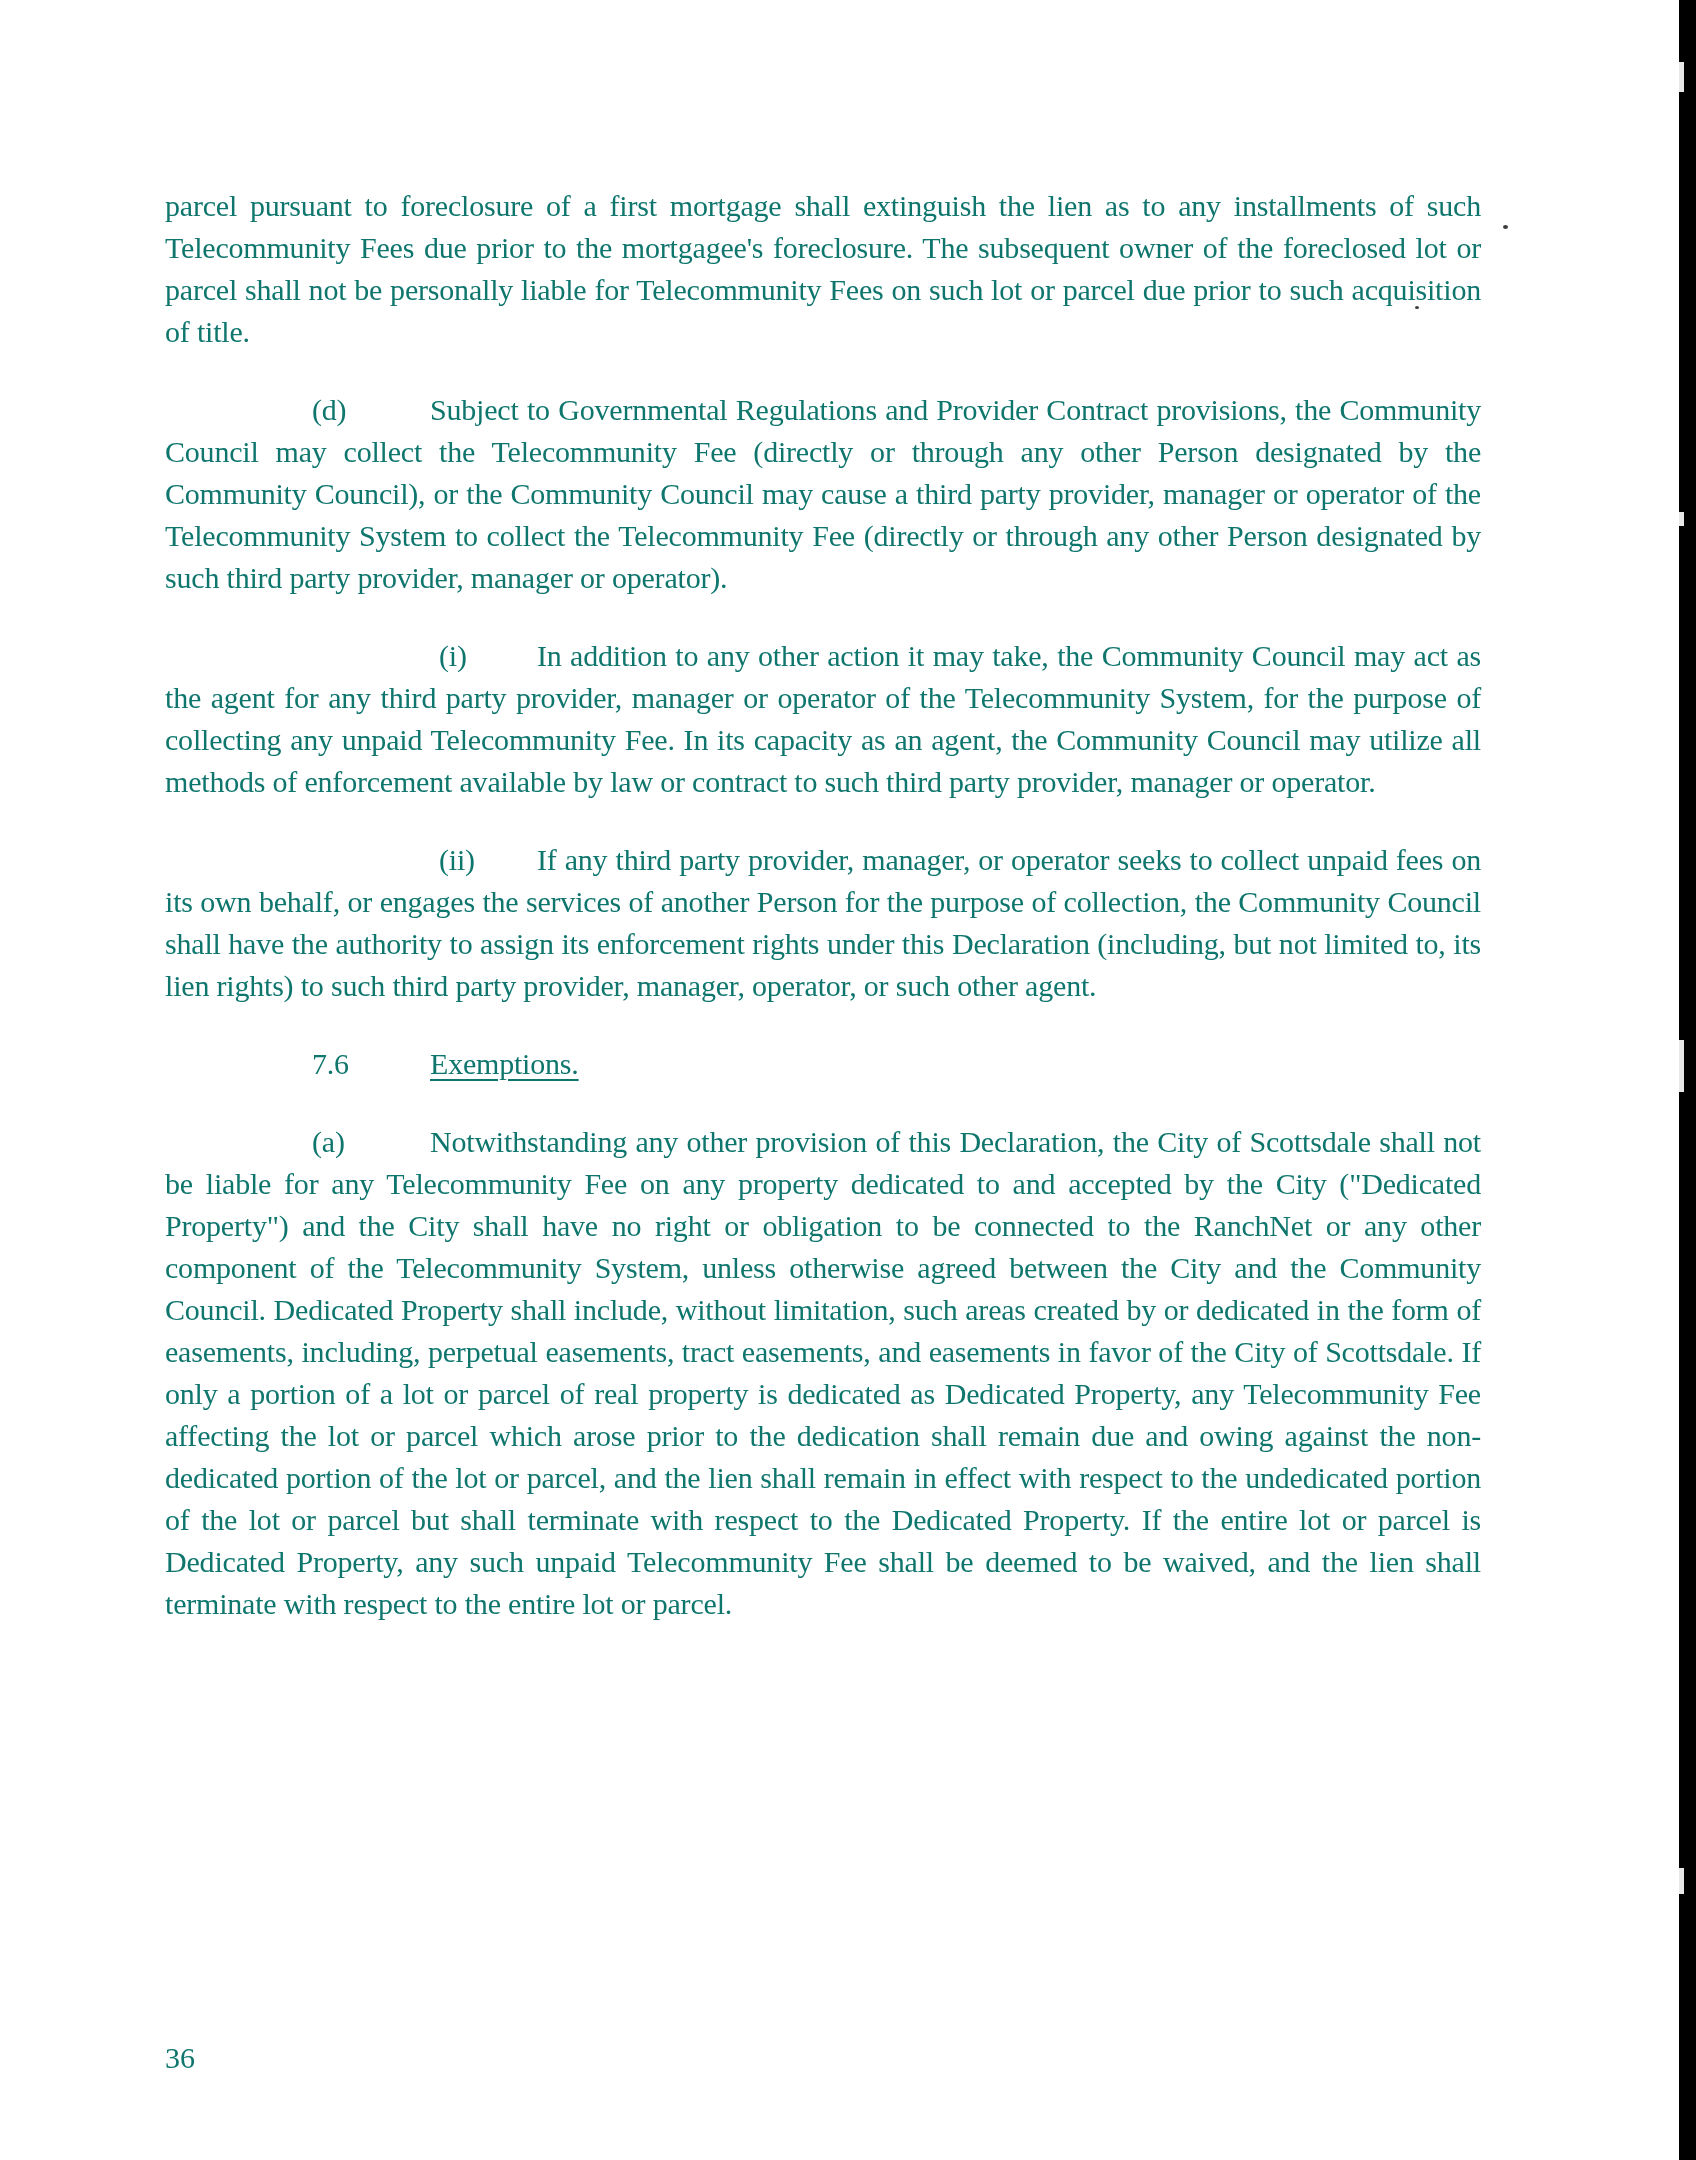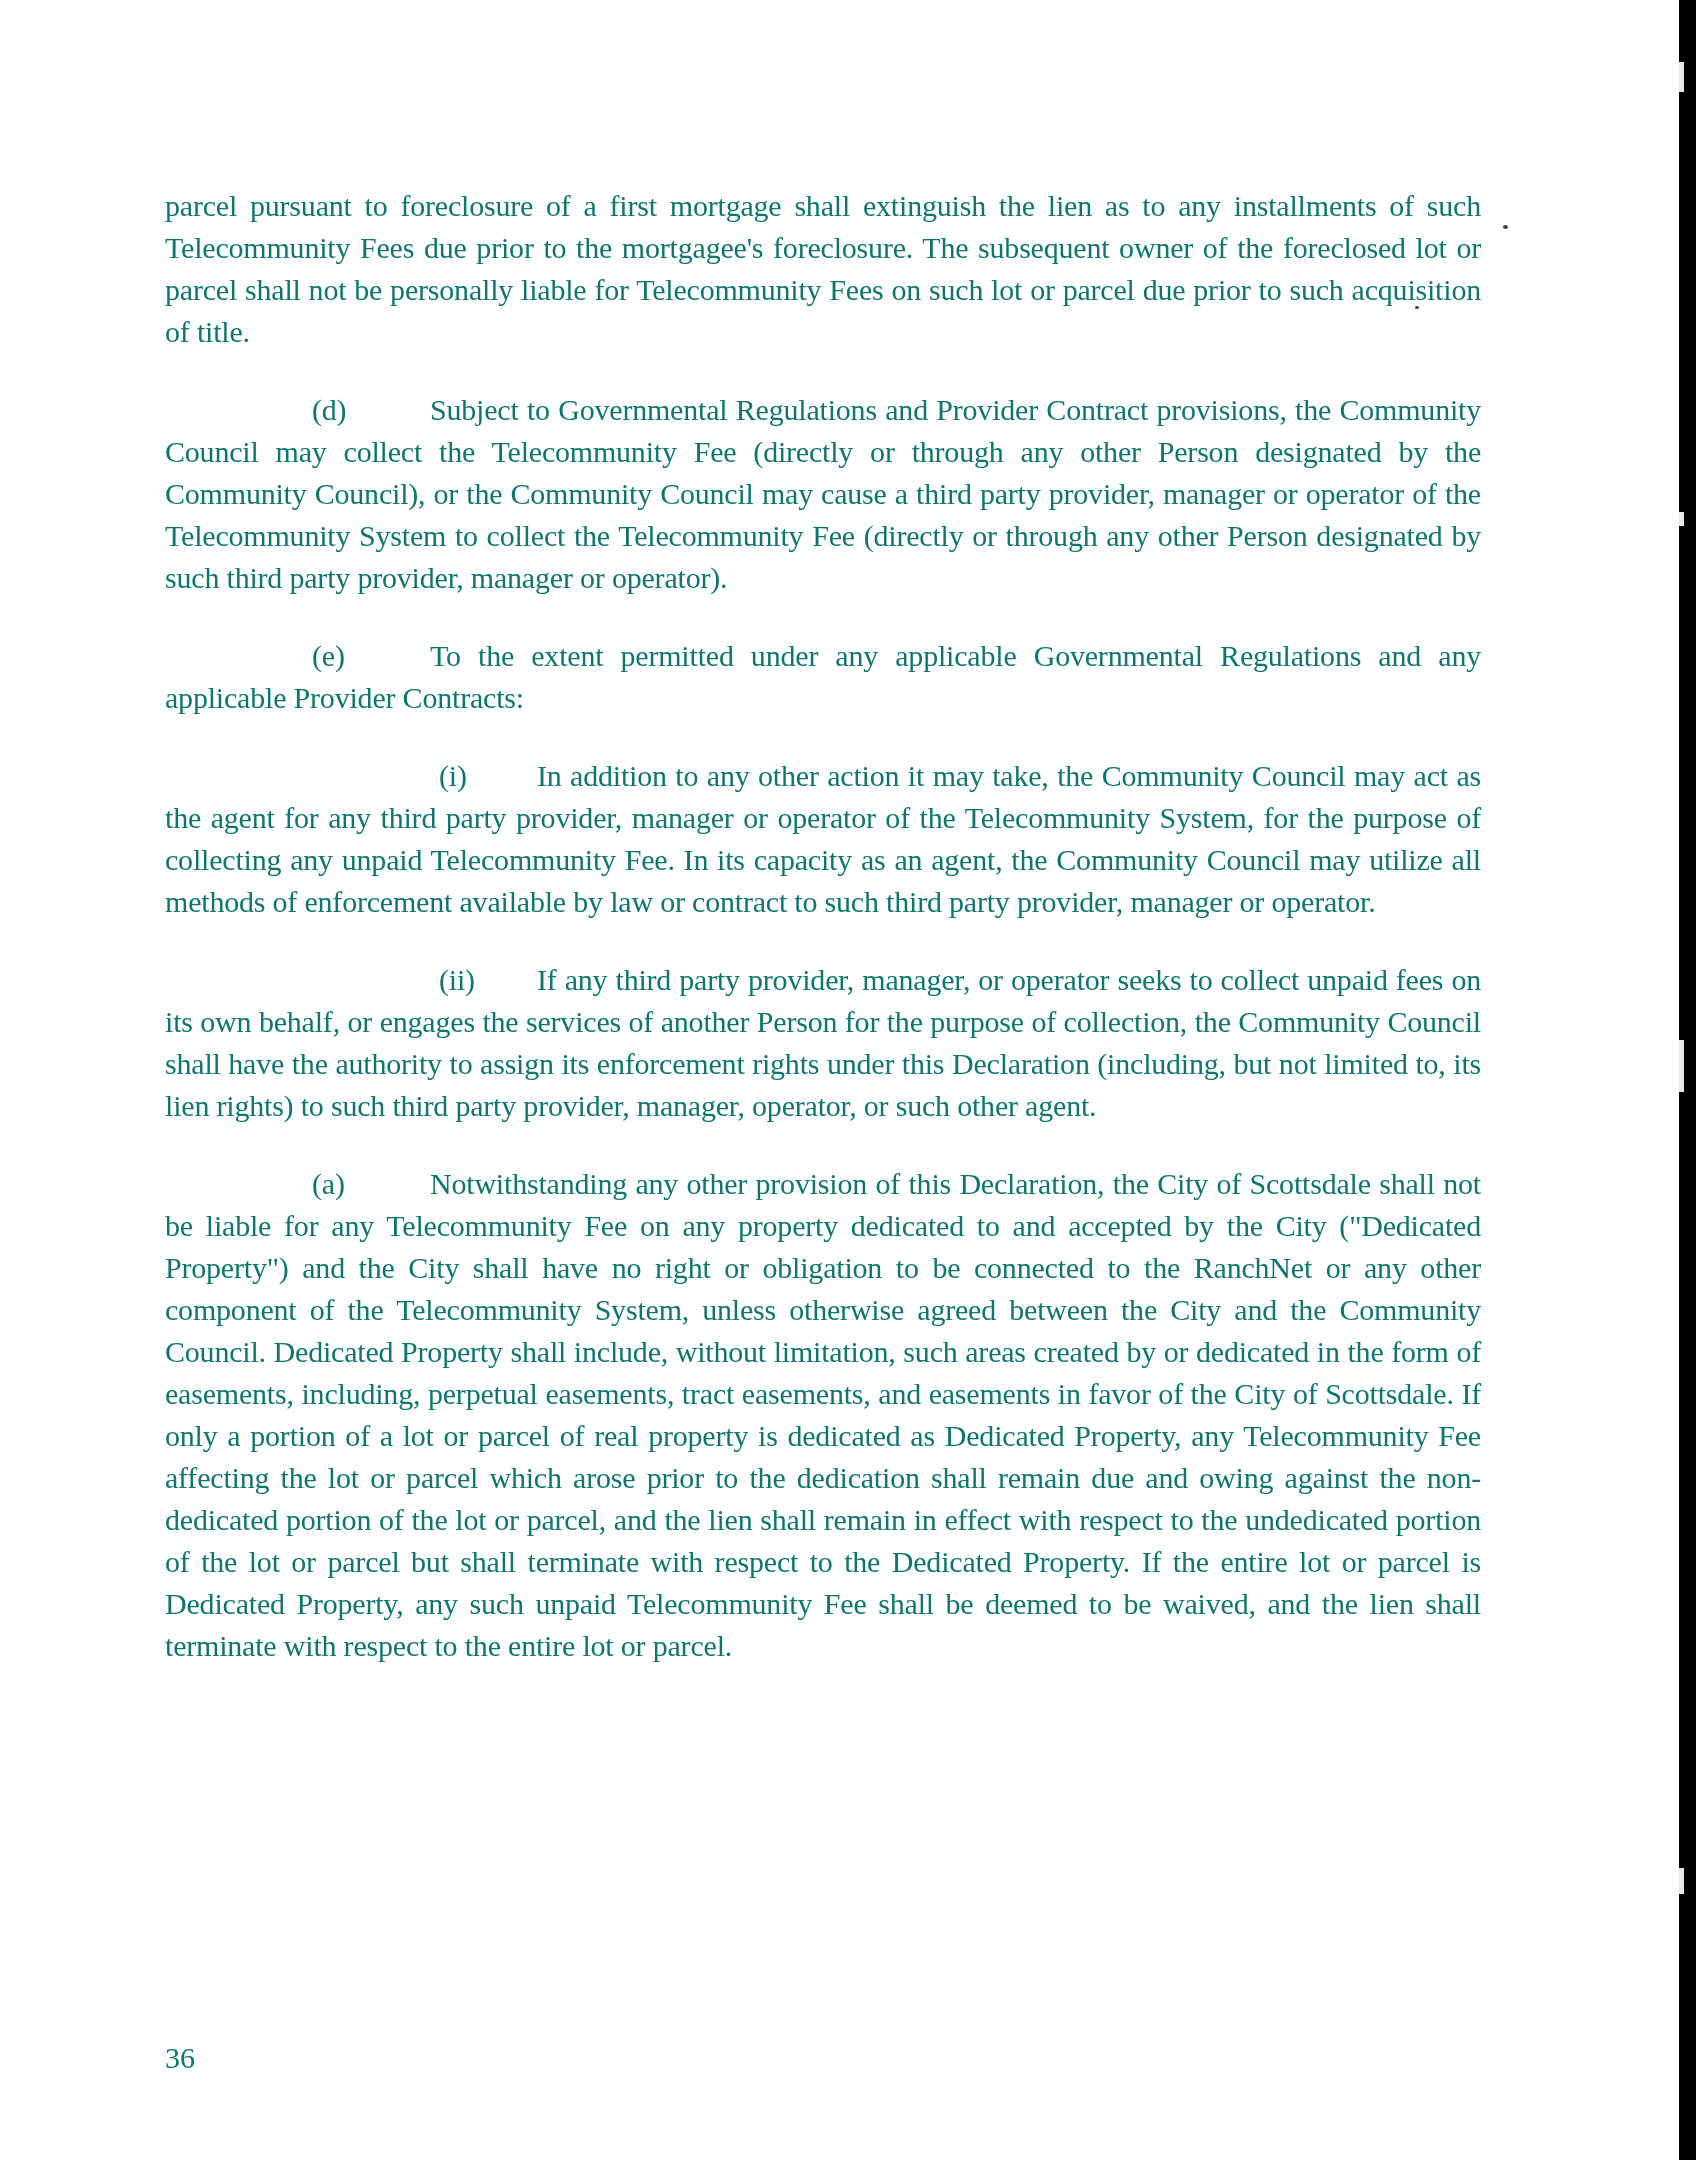--- a/index.html
+++ b/index.html
@@ -99,32 +99,32 @@
   <main class="body-text">
 
     <p class="para">
       <span>parcel pursuant to foreclosure of a first mortgage shall extinguish the lien as to any installments of such Telecommunity Fees due prior to the mortgagee's foreclosure.  The subsequent owner of the foreclosed lot or parcel shall not be personally liable for Telecommunity Fees on such lot or parcel due prior to such acquisition of title.</span>
     </p>
 
     <p class="para ind1">
       <span class="lbl lbl1">(d)</span><span>Subject to Governmental Regulations and Provider Contract provisions, the Community Council may collect the Telecommunity Fee (directly or through any other Person designated by the Community Council), or the Community Council may cause a third party provider, manager or operator of the Telecommunity System to collect the Telecommunity Fee (directly or through any other Person designated by such third party provider, manager or operator).</span>
     </p>
 
-    <p class="para ind1">
-      <span class="lbl lbl1">(e)</span><span>To the extent permitted under any applicable Governmental Regulations and any applicable Provider Contracts:</span>
-    </p>
 
     <p class="para ind2">
       <span class="lbl lbl2">(i)</span><span>In addition to any other action it may take, the Community Council may act as the agent for any third party provider, manager or operator of the Telecommunity System, for the purpose of collecting any unpaid Telecommunity Fee.  In its capacity as an agent, the Community Council may utilize all methods of enforcement available by law or contract to such third party provider, manager or operator.</span>
     </p>
 
     <p class="para ind2">
       <span class="lbl lbl2">(ii)</span><span>If any third party provider, manager, or operator seeks to collect unpaid fees on its own behalf, or engages the services of another Person for the purpose of collection, the Community Council shall have the authority to assign its enforcement rights under this Declaration (including, but not limited to, its lien rights) to such third party provider, manager, operator, or such other agent.</span>
     </p>
 
+    <p class="para ind1">
+      <span class="lbl lbl1">7.6</span><span class="underlined">Exemptions.</span>
+    </p>
 
     <p class="para ind1">
       <span class="lbl lbl1">(a)</span><span>Notwithstanding any other provision of this Declaration, the City of Scottsdale shall not be liable for any Telecommunity Fee on any property dedicated to and accepted by the City ("Dedicated Property") and the City shall have no right or obligation to be connected to the RanchNet or any other component of the Telecommunity System, unless otherwise agreed between the City and the Community Council.  Dedicated Property shall include, without limitation, such areas created by or dedicated in the form of easements, including, perpetual easements, tract easements, and easements in favor of the City of Scottsdale.  If only a portion of a lot or parcel of real property is dedicated as Dedicated Property, any Telecommunity Fee affecting the lot or parcel which arose prior to the dedication shall remain due and owing against the non-dedicated portion of the lot or parcel, and the lien shall remain in effect with respect to the undedicated portion of the lot or parcel but shall terminate with respect to the Dedicated Property.  If the entire lot or parcel is Dedicated Property, any such unpaid Telecommunity Fee shall be deemed to be waived, and the lien shall terminate with respect to the entire lot or parcel.</span>
     </p>
 
   </main>
 
   <div class="page-number">36</div>
 
 </div>

